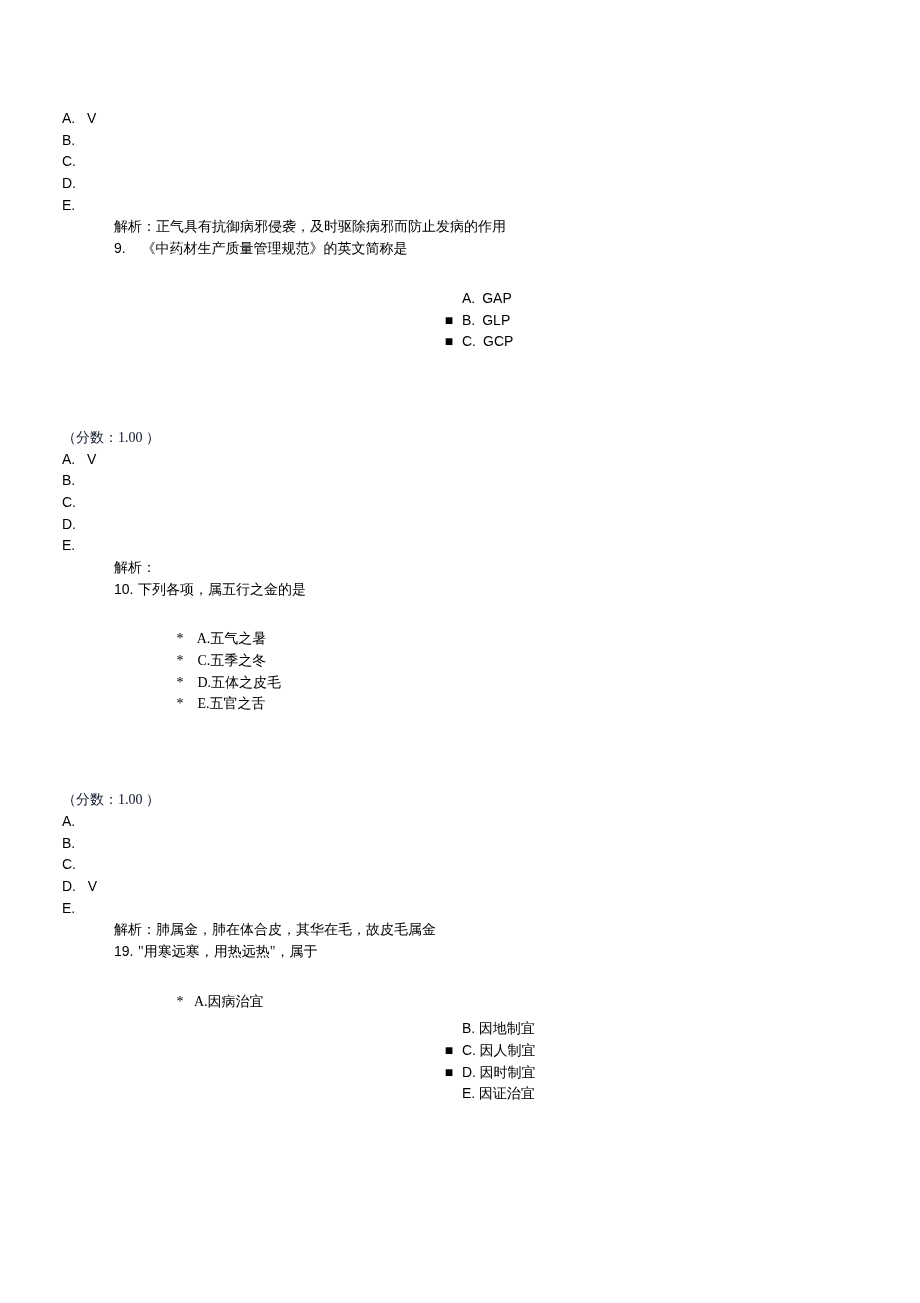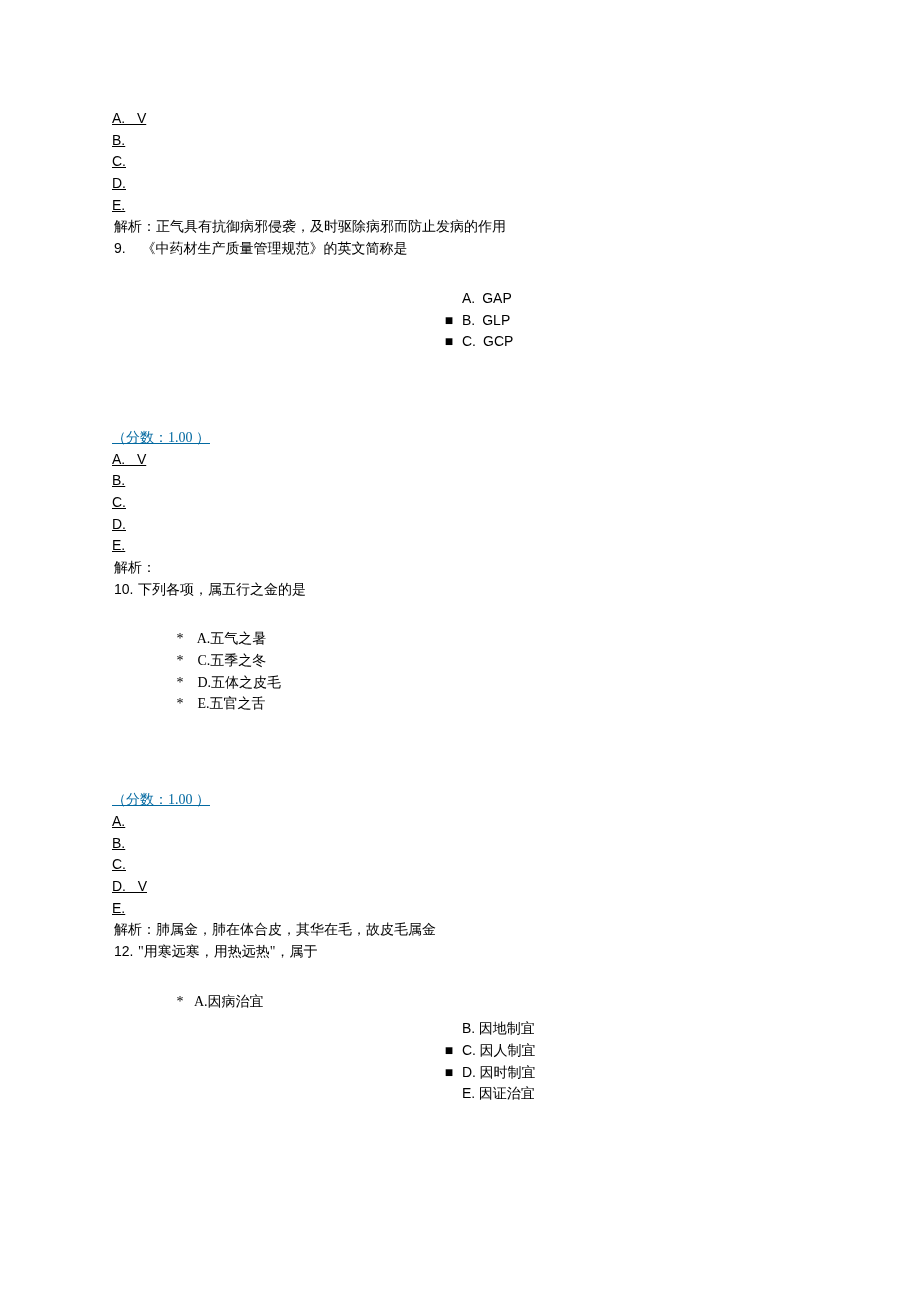--- a/index.html
+++ b/index.html
@@ -9,41 +9,40 @@
     width: 920px;
   }
   body {
     font-family: "SimSun", "宋体", serif;
     font-size: 14px;
     color: #000;
     line-height: 1.55;
     padding: 108px 0 80px 0;
   }
   .line {
-    padding-left: 112px;
+    padding-left: 62px;
     white-space: pre;
-    text-decoration: underline;
   }
   .line-q {
     padding-left: 114px;
   }
   .q-num {
     display: inline-block;
     width: 24px;
     font-family: Arial, sans-serif;
     vertical-align: top;
   }
   .q-text {
     display: inline;
   }
   .sans {
     font-family: Arial, sans-serif;
   }
   .gray {
-    color: #0369a1;
+    color: #0f172a;
   }
   .gap-small { height: 6px; }
   .gap-med { height: 28px; }
   .gap-xl { height: 74px; }
   .right-block {
     margin-left: 436px;
   }
   .right-block .rline {
     white-space: pre;
   }
@@ -117,21 +116,21 @@
 
 <div class="line gray"><span>（分数：1.00 ）</span></div>
 <div class="line sans">A.</div>
 <div class="line sans">B.</div>
 <div class="line sans">C.</div>
 <div class="line sans">D.   V</div>
 <div class="line sans">E.</div>
 <div class="line-q">解析：肺属金，肺在体合皮，其华在毛，故皮毛属金</div>
 
 <div class="line-q">
-  <span class="q-num sans">12.</span><span class="q-text">"用寒远寒，用热远热"，属于</span>
+  <span class="q-num sans">19.</span><span class="q-text">"用寒远寒，用热远热"，属于</span>
 </div>
 
 <div class="gap-med"></div>
 
 <div class="opt-block">
   <div class="oline"><span class="star">*</span><span>A.因病治宜</span></div>
 </div>
 
 <div class="gap-small"></div>
 

